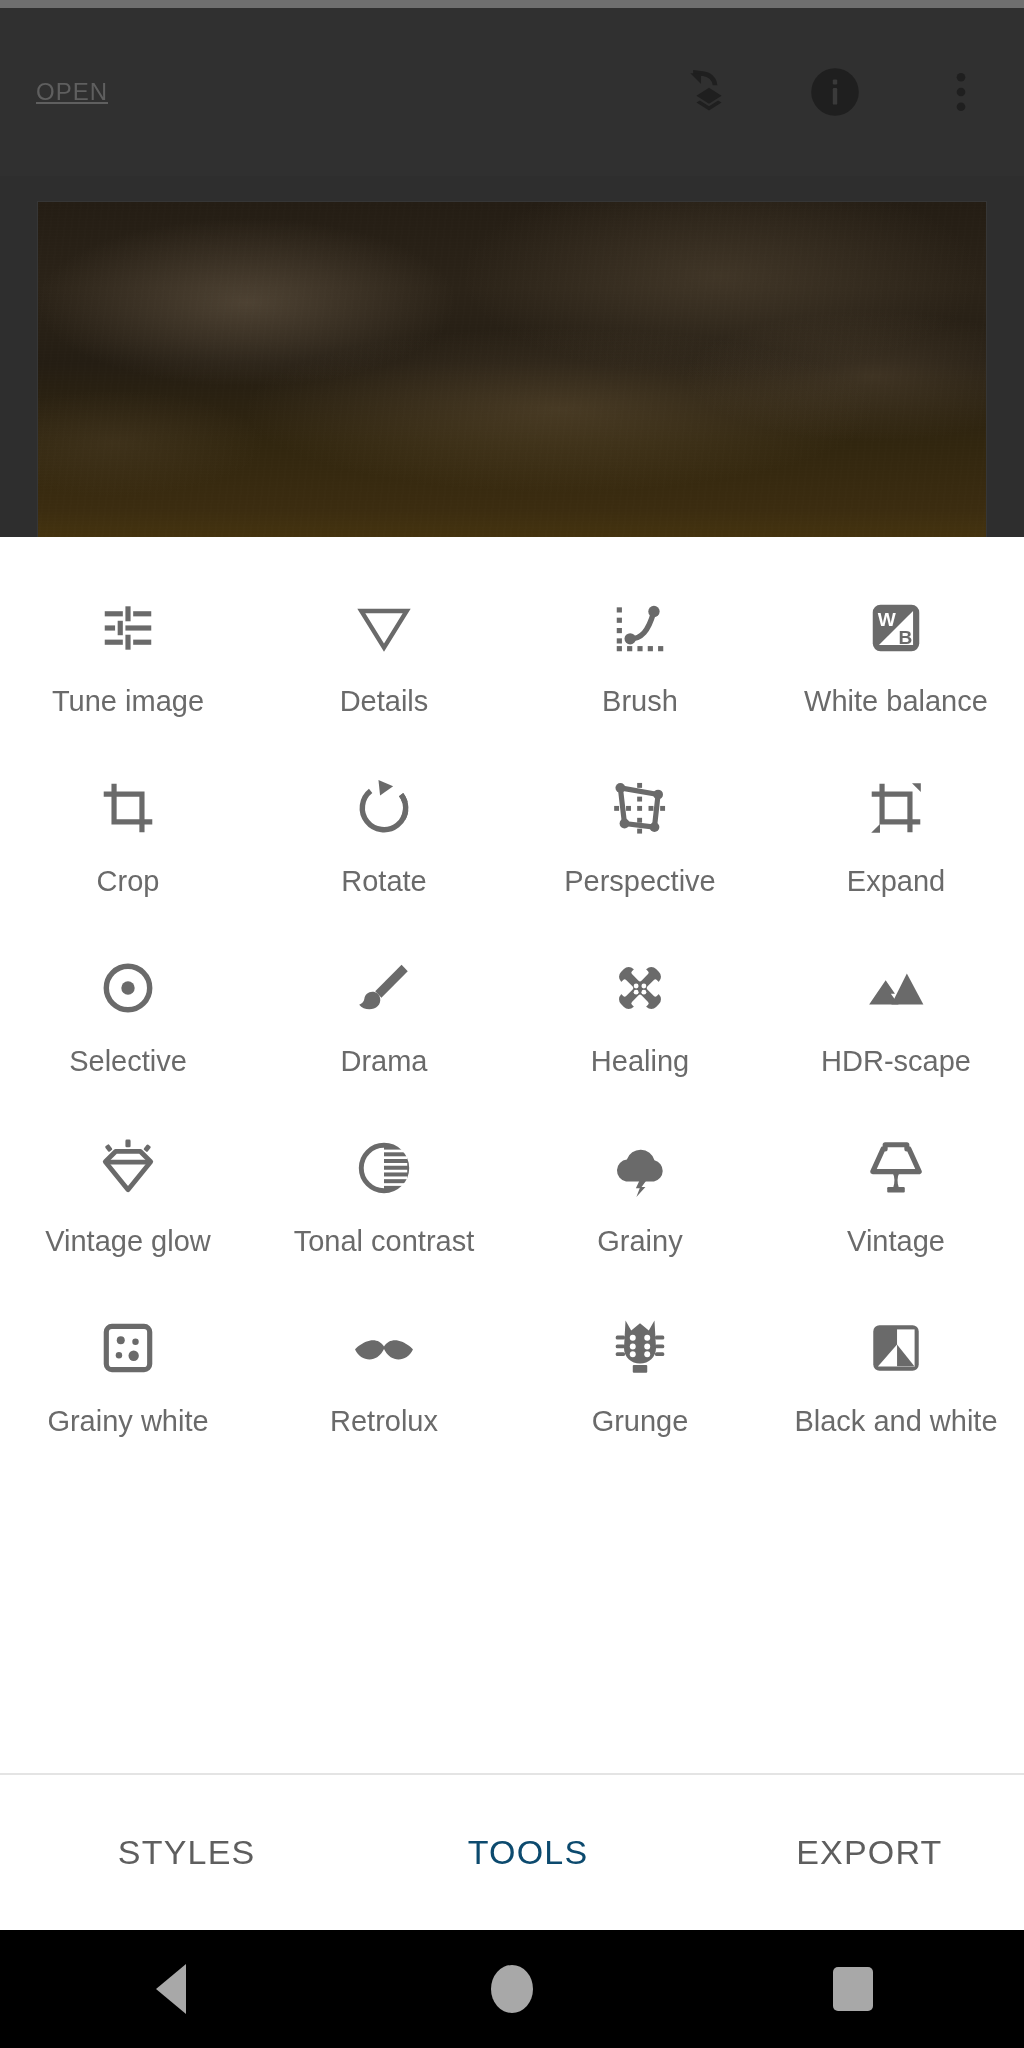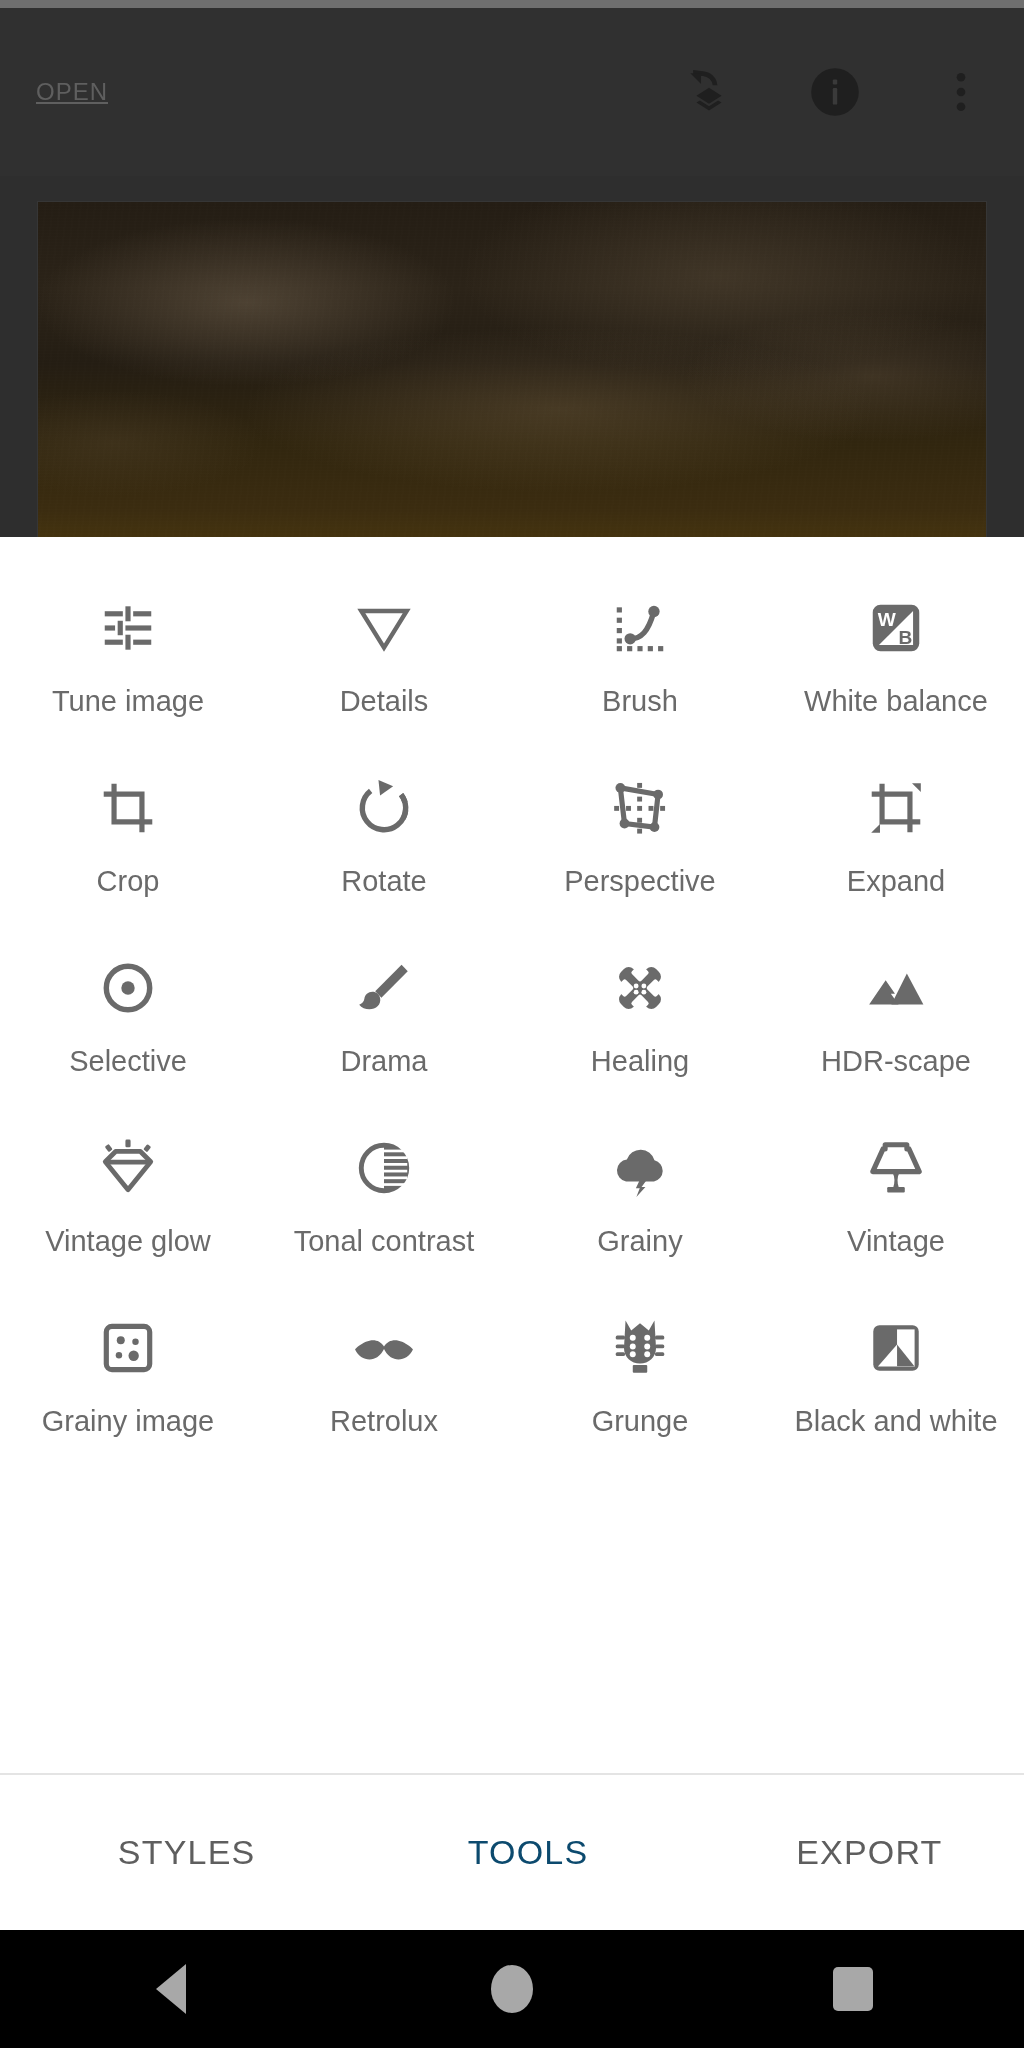--- a/index.html
+++ b/index.html
@@ -358,21 +358,21 @@
           <svg width="62" height="62" viewBox="0 0 24 24">
             <rect x="3.6" y="3.6" width="16.8" height="16.8" rx="2.2" fill="none" stroke="#6a6a6a" stroke-width="2"></rect>
             <g fill="#6a6a6a">
               <circle cx="9.2" cy="9.0" r="1.55"></circle>
               <circle cx="14.9" cy="9.6" r="1.25"></circle>
               <circle cx="8.5" cy="14.8" r="1.25"></circle>
               <circle cx="14.2" cy="15.0" r="2.0"></circle>
             </g>
           </svg>
         </span>
-        <span class="cap">Grainy image</span>
+        <span class="cap">Grainy white</span>
       </div>
 
       <div class="cell">
         <span class="glyph">
           <svg width="62" height="62" viewBox="0 0 24 24">
             <path d="M12 11.4 C10.4 8.8 7.6 8.4 5.0 9.6 C2.7 10.7 1.2 12.0 0.8 12.6
                      C2.2 15.8 5.4 17.0 8.0 16.2 C10.0 15.6 11.2 13.9 12 12.4
                      C12.8 13.9 14.0 15.6 16.0 16.2 C18.6 17.0 21.8 15.8 23.2 12.6
                      C22.8 12.0 21.3 10.7 19.0 9.6 C16.4 8.4 13.6 8.8 12 11.4 Z" fill="#6a6a6a"></path>
           </svg>

